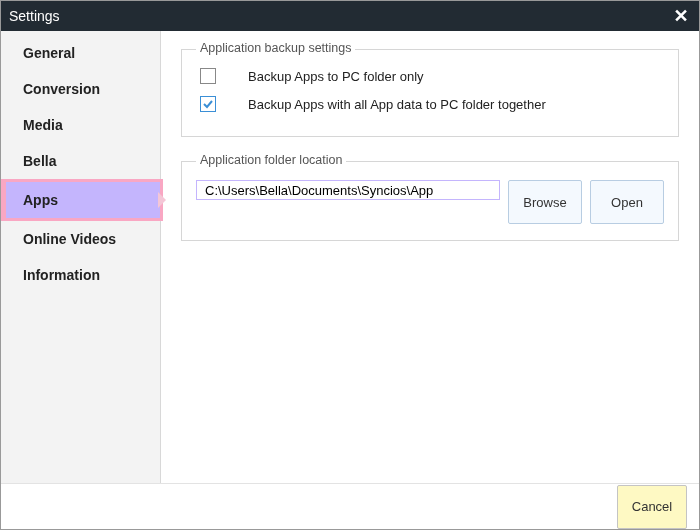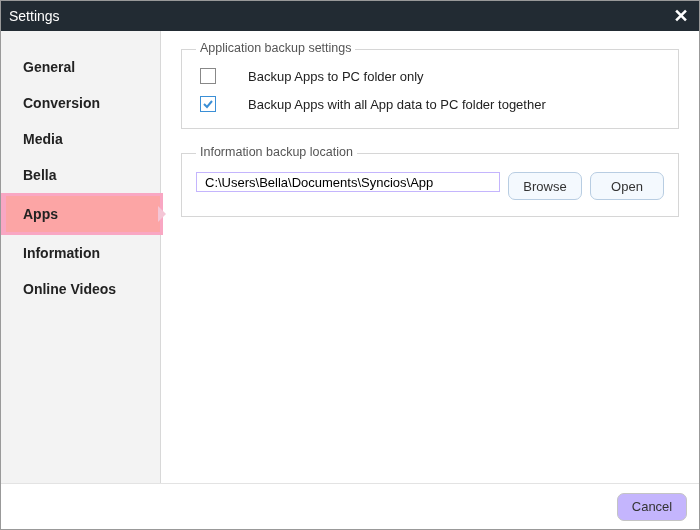--- a/index.html
+++ b/index.html
@@ -2,39 +2,39 @@
 <html><head>
 <meta charset="utf-8">
 <style>
 * { box-sizing: border-box; margin: 0; padding: 0; }
 body { font-family: "Segoe UI", Arial, sans-serif; font-size: 13px; color: #333; background: #fff; }
 .window { width: 700px; height: 530px; border: 1px solid #999; display: flex; flex-direction: column; }
 .titlebar { background: #222b33; color: #fff; height: 30px; display: flex; align-items: center; padding: 0 8px; justify-content: space-between; flex-shrink: 0; }
 .titlebar-title { font-size: 14px; }
 .close-btn { width: 20px; height: 20px; display: flex; align-items: center; justify-content: center; cursor: pointer; font-size: 18px; font-weight: bold; }
 .body { flex: 1; display: flex; overflow: hidden; }
-.sidebar { width: 160px; background: #f3f3f3; border-right: 1px solid #d8d8d8; padding-top: 18px; flex-shrink: 0; position: relative; }
+.sidebar { width: 160px; background: #f3f3f3; border-right: 1px solid #d8d8d8; padding-top: 4px; flex-shrink: 0; position: relative; }
 .sidebar-item { padding: 10px 22px; font-size: 14px; color: #222; cursor: pointer; font-weight: 600; }
-.sidebar-item.active { background: #fca5a5; border-top: 3px solid #f9a7c3; border-bottom: 3px solid #f9a7c3; border-left: 5px solid #f9a7c3; border-right: 3px solid #f9a7c3; margin-right: -3px; padding-left: 17px; position: relative; }
+.sidebar-item.active { background: #c4b5fd; border-top: 3px solid #f9a7c3; border-bottom: 3px solid #f9a7c3; border-left: 5px solid #f9a7c3; border-right: 3px solid #f9a7c3; margin-right: -3px; padding-left: 17px; position: relative; }
 .sidebar-item.active::after { content:''; position:absolute; right:-14px; top:50%; margin-top:-8px; border:8px solid transparent; border-left-color:#f4c6d6; }
 .content { flex: 1; padding: 18px 20px 0 20px; overflow: auto; }
 .fieldset { border: 1px solid #d6d6d6; padding: 18px 14px 16px 14px; margin-bottom: 24px; position: relative; }
 .legend { position: absolute; top: -9px; left: 14px; background: #fff; padding: 0 4px; font-size: 12.5px; color: #555; }
 .checkbox-row { display: flex; align-items: center; margin-bottom: 12px; padding-left: 4px; gap: 24px; }
-.checkbox-row:last-child { margin-bottom: 0; }
+.checkbox-row:last-child { margin-bottom: 8px; }
 .checkbox { width: 16px; height: 16px; border: 1px solid #888; margin-right: 8px; display: flex; align-items: center; justify-content: center; background: #fff; cursor: pointer; }
 .checkbox.checked { border-color: #3b8fd6; }
 .checkbox.checked svg { display: block; }
 .checkbox svg { display: none; }
 .checkbox-label { font-size: 13px; color: #222; }
 .location-row { display: flex; gap: 8px; }
 .location-input { flex: 1; height: 20px; border: 1px solid #c4b5fd; padding: 0 8px; font-size: 13px; background: #fff; }
-.btn { height: 28px; min-width: 74px; border: 1px solid #b8cde2; background: #f4f9fe; font-size: 13px; color: #333; cursor: pointer; border-radius: 7px; }
+.btn { height: 44px; min-width: 74px; border: 1px solid #b8cde2; background: #f4f9fe; font-size: 13px; color: #333; cursor: pointer; border-radius: 2px; }
 .footer { height: 46px; border-top: 1px solid #e3e3e3; display: flex; align-items: center; justify-content: flex-end; padding: 0 12px; gap: 10px; flex-shrink: 0; }
-.footer .btn { min-width: 70px; border: 1px solid #c4c4c4; background: #c4b5fd; }
+.footer .btn { min-width: 70px; border: 1px solid #c4c4c4; background: #fef9c3; }
 .footer .btn.primary { border-color: #9bbbe0; background: #f4f9fe; }
 </style>
 </head>
 <body>
 
 <div class="window">
 
   <div class="titlebar">
     <span class="titlebar-title">Settings</span>
     <div class="close-btn">
@@ -43,22 +43,22 @@
   </div>
 
   <div class="body">
 
     <div class="sidebar">
       <div class="sidebar-item"><span>General</span></div>
       <div class="sidebar-item"><span>Conversion</span></div>
       <div class="sidebar-item"><span>Media</span></div>
       <div class="sidebar-item"><span>Bella</span></div>
       <div class="sidebar-item active"><span>Apps</span></div>
+      <div class="sidebar-item"><span>Online Videos</span></div>
       <div class="sidebar-item"><span>Information</span></div>
-      <div class="sidebar-item"><span>Online Videos</span></div>
     </div>
 
     <div class="content">
 
       <div class="fieldset">
         <div class="legend">Application backup settings</div>
 
         <div class="checkbox-row">
           <div class="checkbox">
             
@@ -70,21 +70,21 @@
           <div class="checkbox checked">
             <svg width="12" height="12" viewBox="0 0 12 12">
                 <path d="M2 6 L5 9 L10 3" stroke="#3b8fd6" stroke-width="2" fill="none"></path>
               </svg>
           </div>
           <span class="checkbox-label">Backup Apps with all App data to PC folder together</span>
         </div>
       </div>
 
       <div class="fieldset">
-        <div class="legend">Information backup location</div>
+        <div class="legend">Application folder location</div>
         <div class="location-row">
           <input class="location-input" type="text" value="C:\Users\Bella\Documents\Syncios\App" style="">
           <button class="btn">Browse</button>
           <button class="btn">Open</button>
         </div>
       </div>
 
     </div>
 
   </div>

